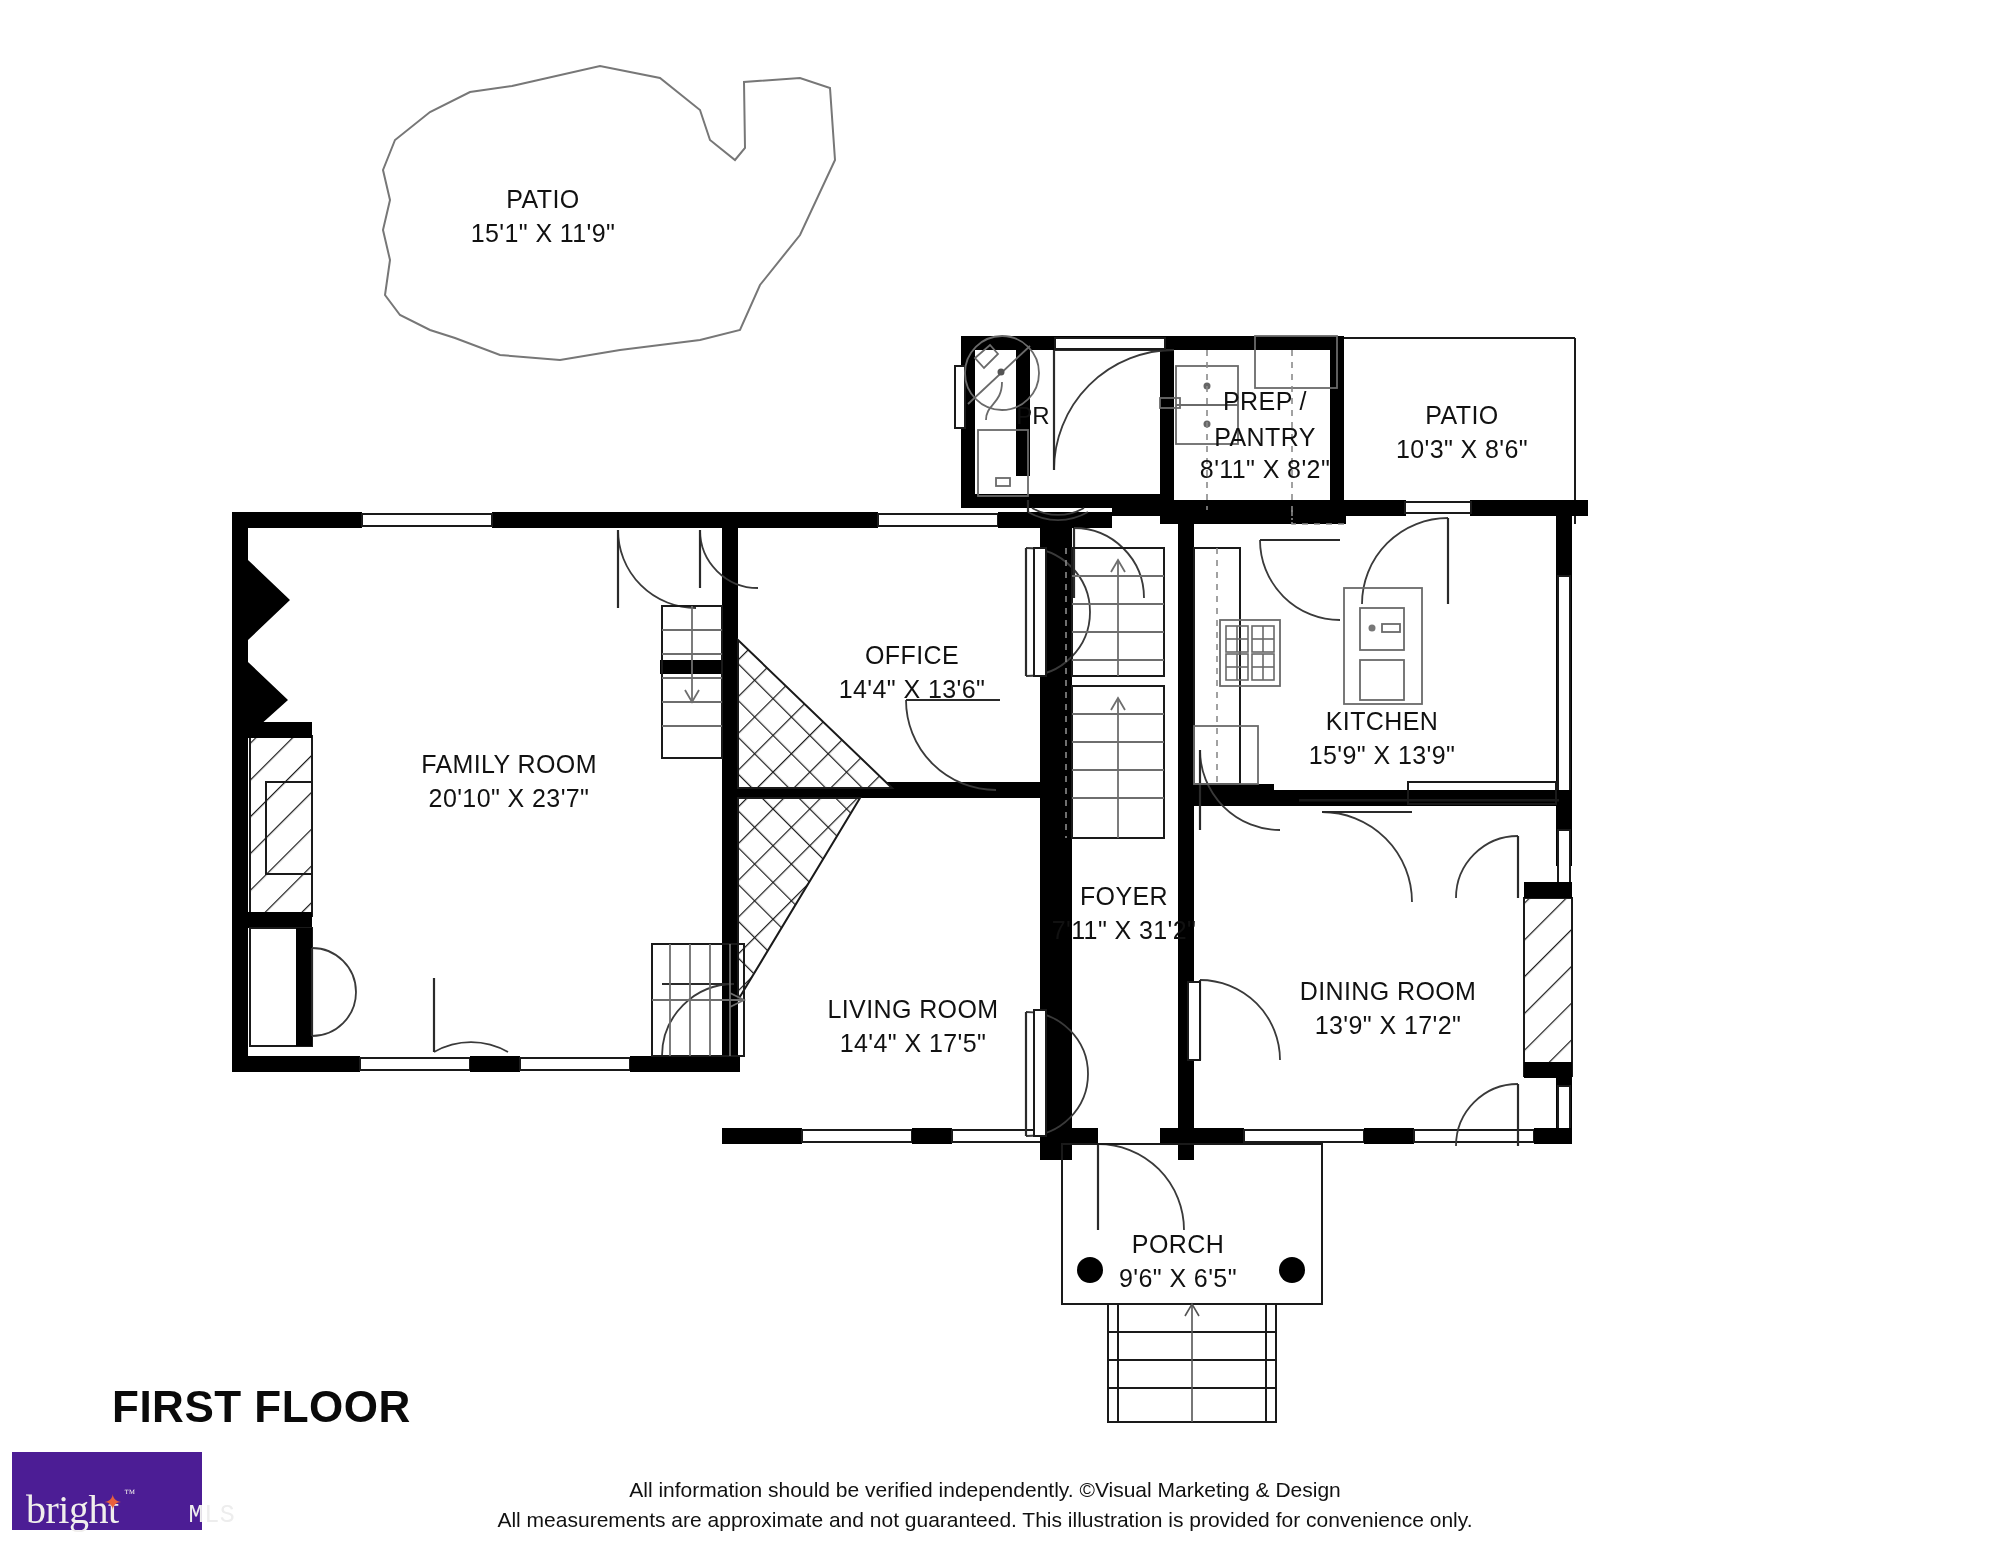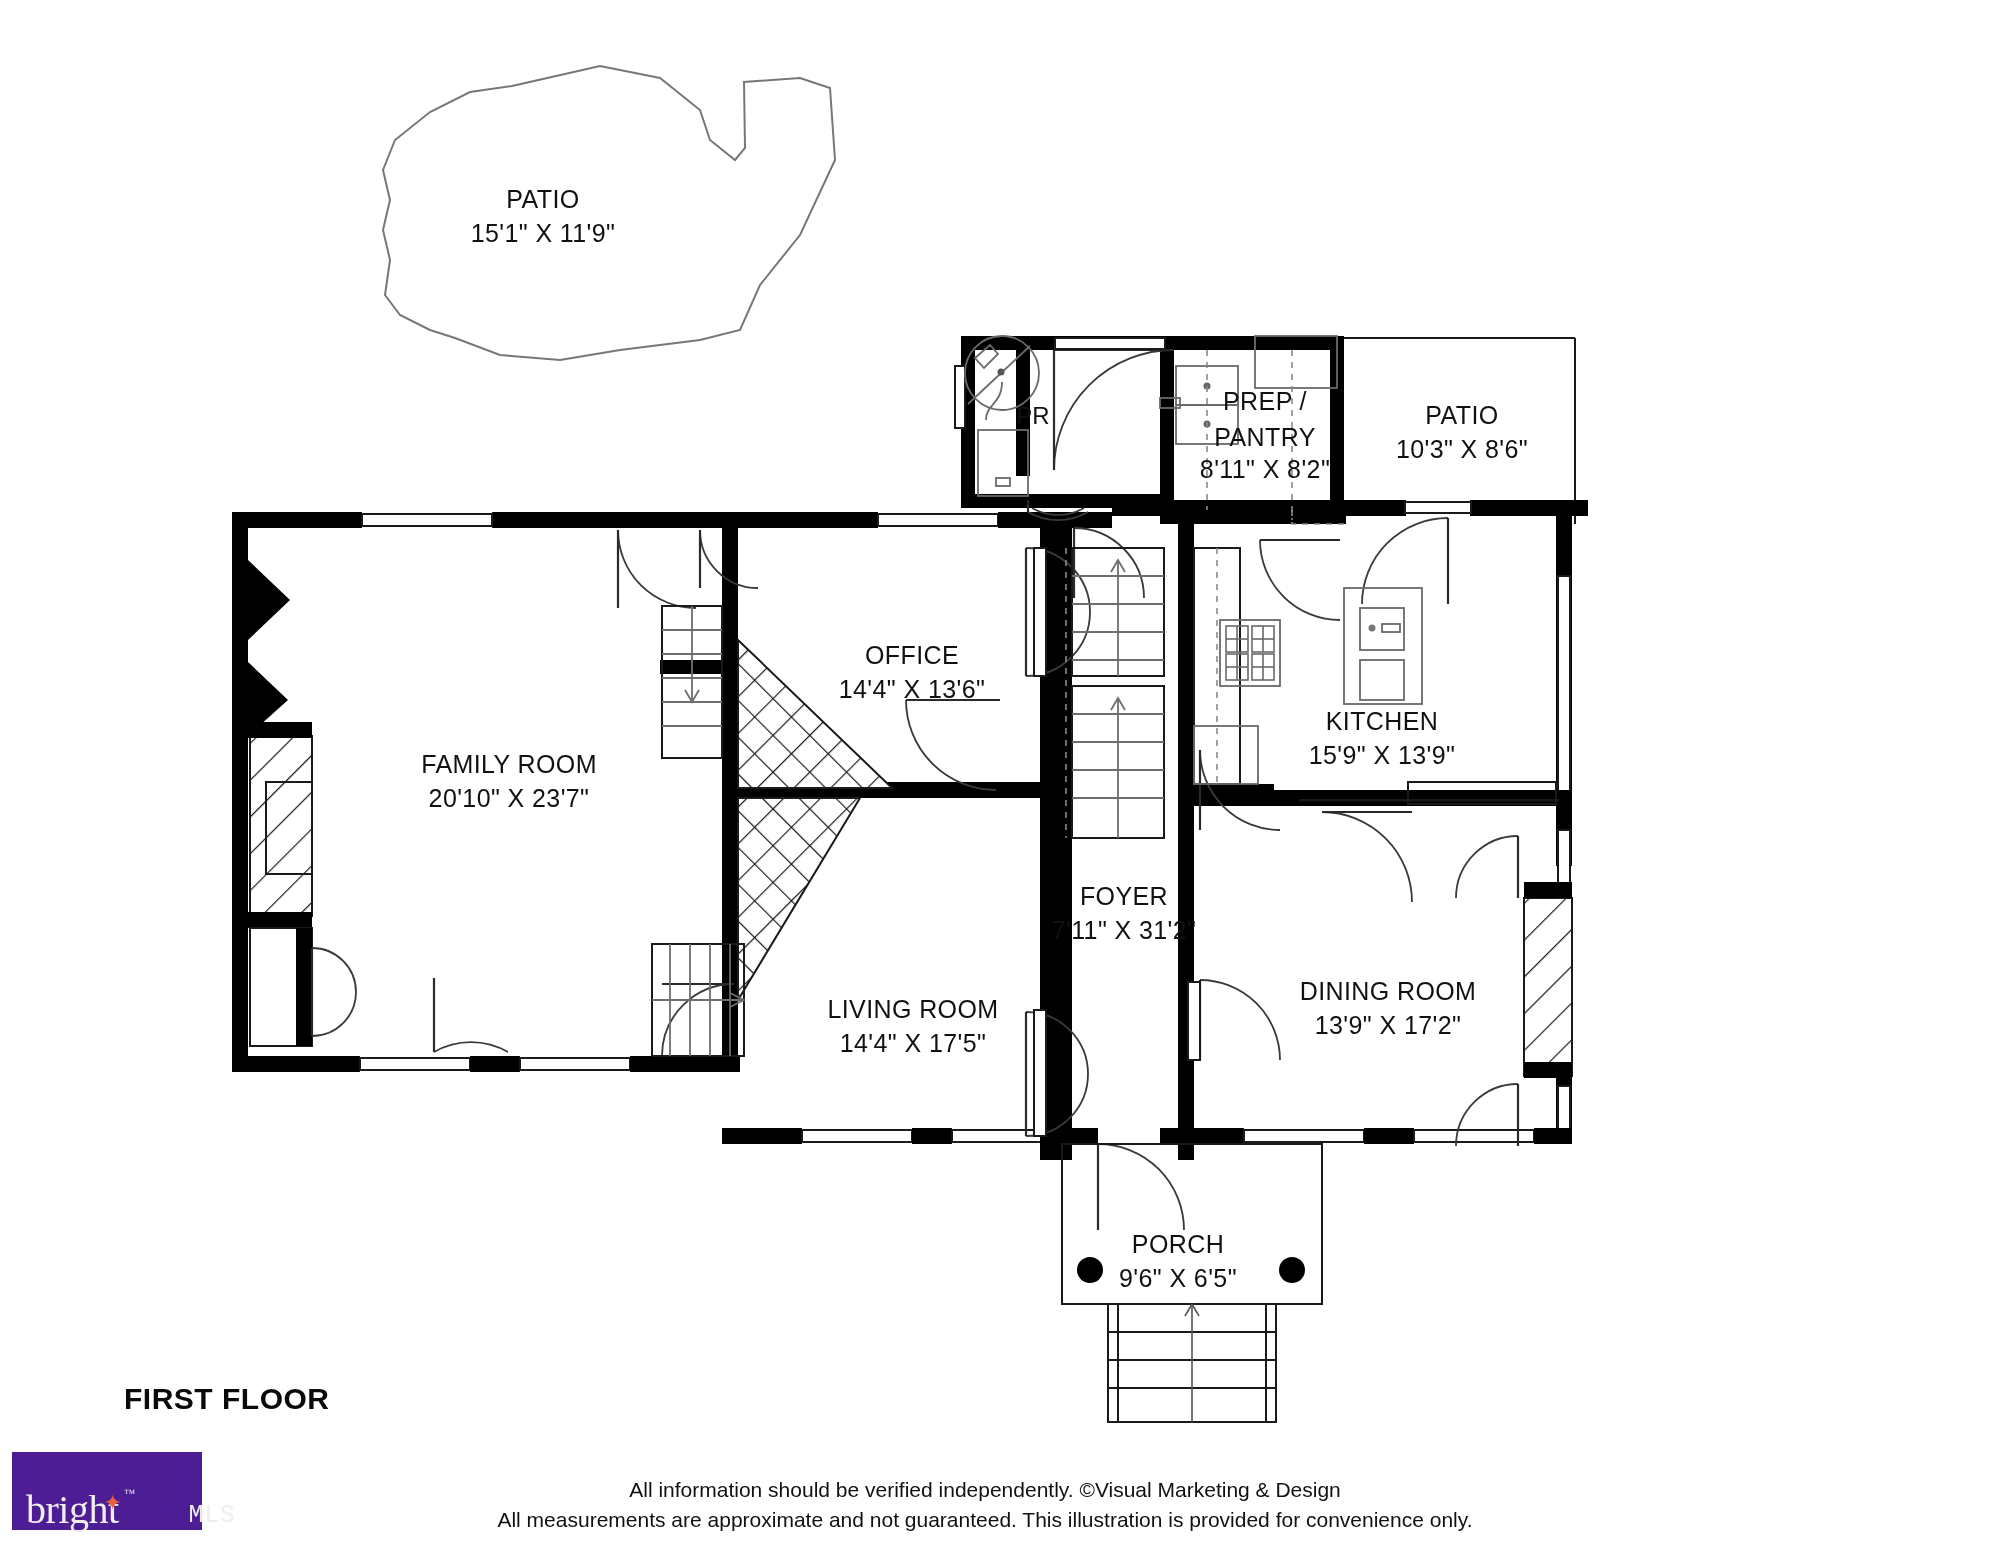--- a/index.html
+++ b/index.html
@@ -46,26 +46,25 @@
     font-family: "Liberation Sans", sans-serif;
     font-size: 24px;
     fill: #111111;
     text-anchor: middle;
   }
   .floor-title {
     position: absolute;
     left: 112px;
     top: 1382px;
     font-family: "Liberation Sans", sans-serif;
-    font-size: 30px;
+    font-size: 44px;
     font-weight: bold;
     color: #0a0a0a;
     letter-spacing: 0.5px;
     white-space: nowrap;
-    margin-left: 12px;
   }
   .disclaimer {
     position: absolute;
     left: 390px;
     top: 1475px;
     width: 1190px;
     text-align: center;
     font-family: "Liberation Sans", sans-serif;
     font-size: 21px;
     color: #111111;

